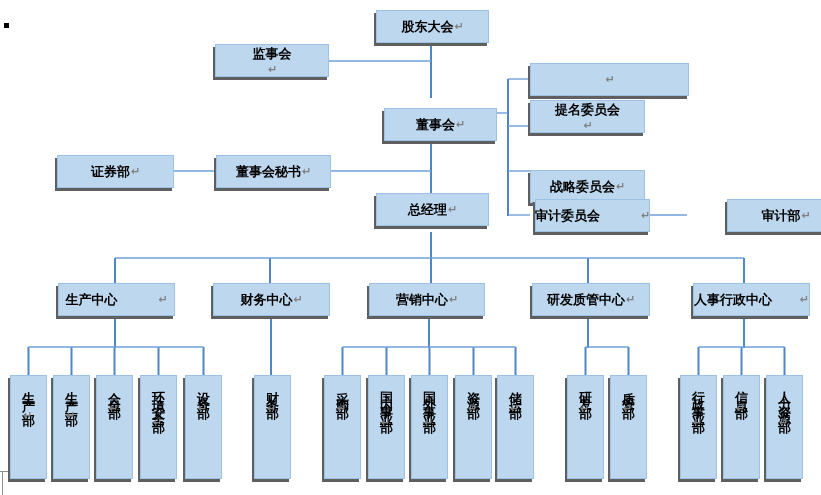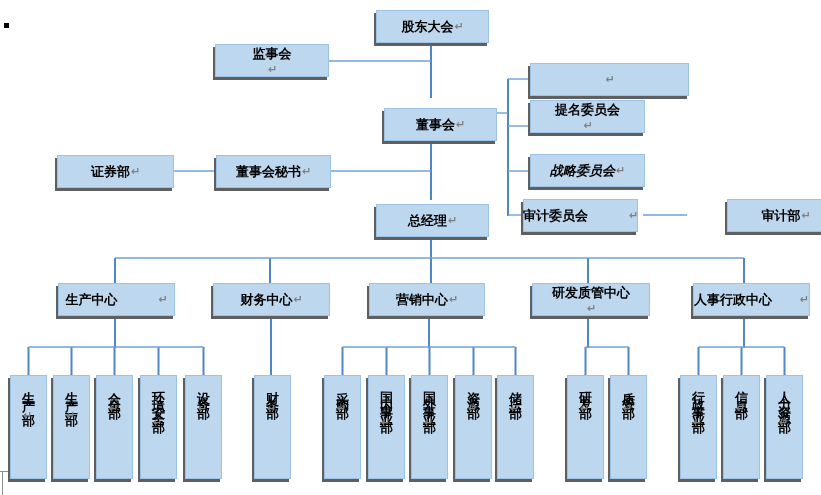--- a/index.html
+++ b/index.html
@@ -91,59 +91,59 @@
       <span class="mark">↵</span>
   </div>
 
   <div class="hbox" style="left:530px;top:63px;width:157px;">
       <span class="mark">↵</span>
   </div>
   <div class="hbox" style="left:530px;top:100px;width:113px;flex-direction:column;">
     <span>提名委员会</span>
       <span class="mark">↵</span>
   </div>
-  <div class="hbox" style="left:530px;top:154px;width:113px;font-style:italic;">
+  <div class="hbox" style="left:530px;top:170px;width:113px;">
     <span>战略委员会</span>
       <span class="mark">↵</span>
   </div>
-  <div class="hbox" style="left:523px;top:199px;width:113px;gap:40px;">
+  <div class="hbox" style="left:535px;top:199px;width:113px;gap:40px;">
     <span>审计委员会</span>
       <span class="mark">↵</span>
   </div>
   <div class="hbox" style="left:687px;top:199px;width:116px;margin-left:40px;">
     <span>审计部</span>
       <span class="mark">↵</span>
   </div>
 
   <div class="hbox" style="left:57px;top:155px;width:115px;">
     <span>证券部</span>
       <span class="mark">↵</span>
   </div>
   <div class="hbox" style="left:216px;top:155px;width:113px;">
     <span>董事会秘书</span>
       <span class="mark">↵</span>
   </div>
-  <div class="hbox" style="left:376px;top:204px;width:111px;">
+  <div class="hbox" style="left:376px;top:193px;width:111px;">
     <span>总经理</span>
       <span class="mark">↵</span>
   </div>
 
   <div class="hbox" style="left:58px;top:283px;width:115px;gap:40px;">
     <span>生产中心</span>
       <span class="mark">↵</span>
   </div>
   <div class="hbox" style="left:213px;top:283px;width:115px;">
     <span>财务中心</span>
       <span class="mark">↵</span>
   </div>
   <div class="hbox" style="left:369px;top:283px;width:114px;">
     <span>营销中心</span>
       <span class="mark">↵</span>
   </div>
-  <div class="hbox" style="left:532px;top:283px;width:116px;flex-direction:column;">
+  <div class="hbox" style="left:532px;top:283px;width:116px;">
     <span>研发质管中心</span>
       <span class="mark">↵</span>
   </div>
   <div class="hbox" style="left:693px;top:283px;width:115px;justify-content:space-between;">
     <span>人事行政中心</span>
       <span class="mark">↵</span>
   </div>
 
   <div class="vbox" style="left:10px;top:375px;">
     <span class="vcol"><span>生产一部</span><span class="mark">↵</span></span>

